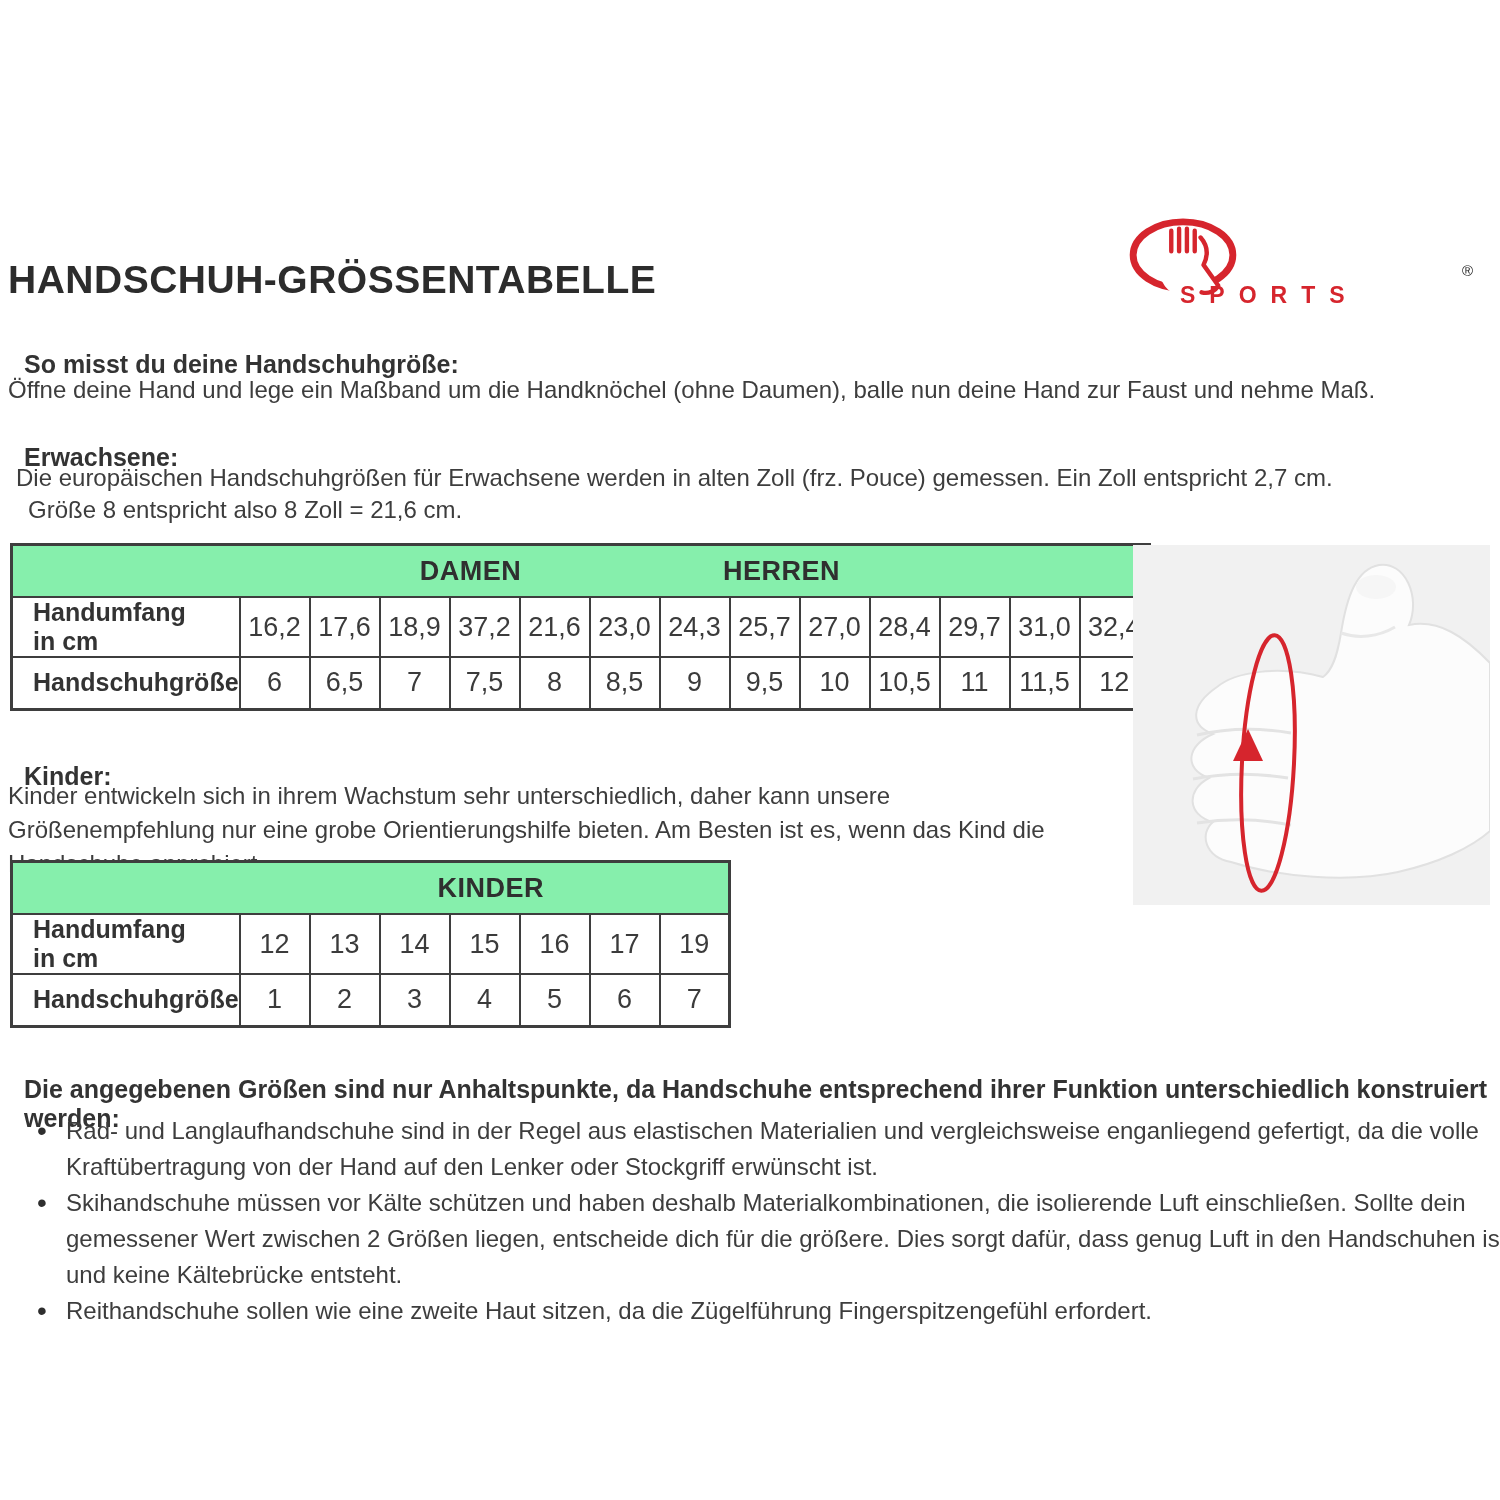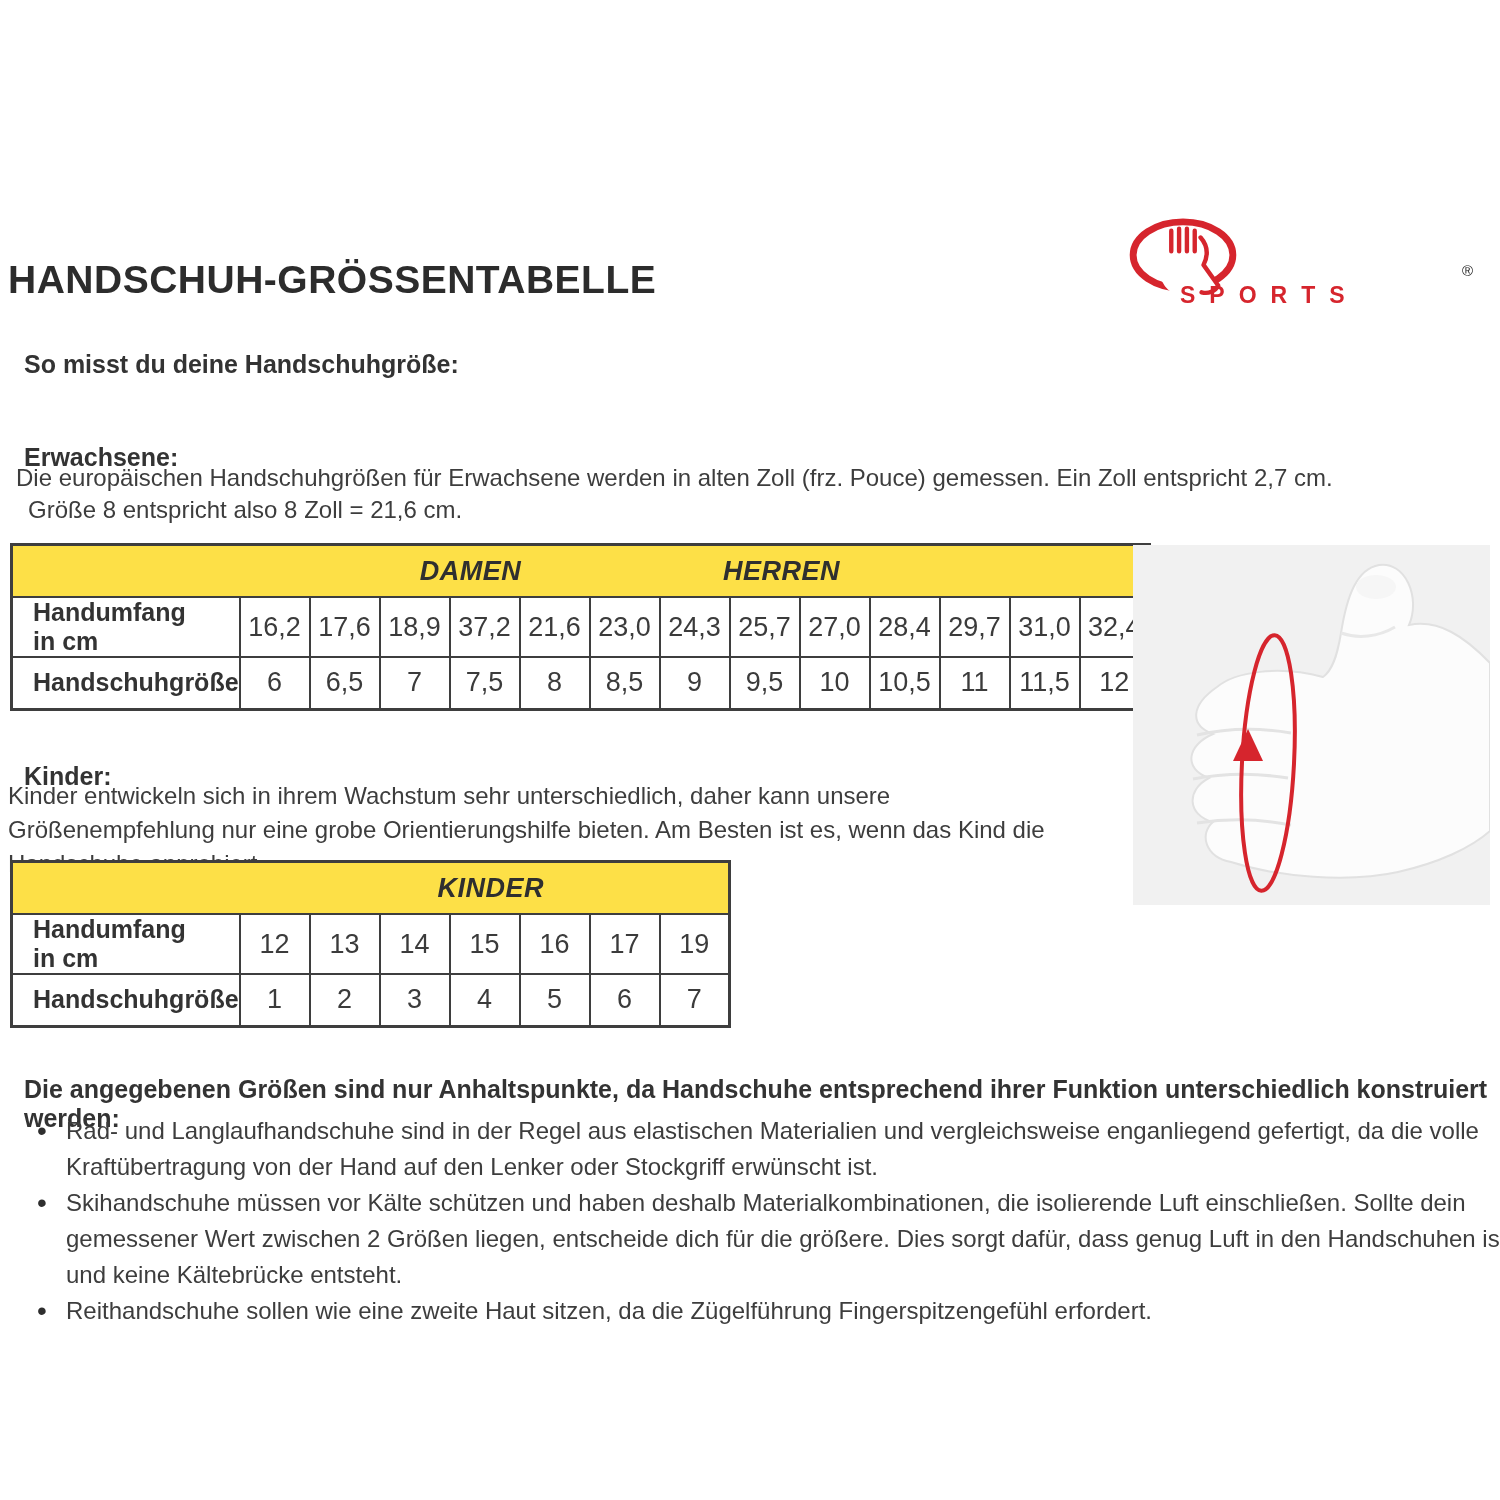--- a/index.html
+++ b/index.html
@@ -22,21 +22,21 @@
 
   .measure-heading{top:334px;}
   .measure-text{top:373px;width:1480px;}
   .adults-heading{top:427px;}
   .adults-line1{top:461px;width:1480px;margin-left:8px;}
   .adults-line2{top:493px;width:1480px;margin-left:20px;}
 
   
   table.sizes{border-collapse:collapse;table-layout:fixed;background:#fff;border:3px solid #3e3e3e;}
   table.sizes th,table.sizes td{border:2px solid #3e3e3e;padding:0;}
-  .group-row th{height:50px;background:#fde047;position:relative;font-style:italic;}
+  .group-row th{height:50px;background:#86efac;position:relative;}
   .group-label{position:absolute;top:50%;transform:translate(-50%,-50%);font-size:27px;font-weight:700;color:#2f2f2f;letter-spacing:0.5px;white-space:nowrap;}
   .gl-damen{left:40.3%;}
   .gl-herren{left:67.7%;}
   .gl-kinder{left:66.8%;}
   .label-cell{text-align:left;padding-left:20px !important;font-size:25px;font-weight:700;color:#333;line-height:29px;}
   .num-cell{text-align:center;font-size:27px;font-weight:400;color:#3b3b3b;}
   .row-circ{height:60px;}
   .row-size{height:52px;}
   .adults-table{position:absolute;left:10px;top:543px;}
   .kids-table{position:absolute;left:10px;top:860px;}
@@ -64,20 +64,21 @@
       <ellipse cx="56" cy="40" rx="51" ry="34" fill="none" stroke="#d6252d" stroke-width="7"></ellipse>
       <path d="M30,28 C42,21 70,19 78,26 C84,34 85,44 80,52 L94,72 C82,84 60,86 44,78 C32,70 26,48 30,28 Z" fill="#ffffff"></path>
       <path d="M44,15 L44,36 M52,13 L52,36 M60,13 L60,36 M68,15 L68,36" stroke="#d6252d" stroke-width="4.5" stroke-linecap="round" fill="none"></path>
       <path d="M74,22 C81,30 82,40 77,50 L92,71 C89,77 82,80 75,78" fill="#ffffff" stroke="#d6252d" stroke-width="4.5" stroke-linecap="round" stroke-linejoin="round"></path>
     </svg>
     <span class="logo-reg">®</span>
     <span class="logo-sports">SPORTS</span>
   </div>
 
   <p class="abs h-bold measure-heading">So misst du deine Handschuhgröße:</p>
+  <p class="abs body-text measure-text">Öffne deine Hand und lege ein Maßband um die Handknöchel (ohne Daumen), balle nun deine Hand zur Faust und nehme Maß.</p>
 
   <p class="abs h-bold adults-heading">Erwachsene:</p>
   <p class="abs body-text adults-line1">Die europäischen Handschuhgrößen für Erwachsene werden in alten Zoll (frz. Pouce) gemessen. Ein Zoll entspricht 2,7 cm.</p>
   <p class="abs body-text adults-line2">Größe 8 entspricht also 8 Zoll = 21,6 cm.</p>
 
   <table class="sizes adults-table">
     <colgroup>
       <col style="width:190px;">
       <col span="13" style="width:70px;">
     </colgroup>

